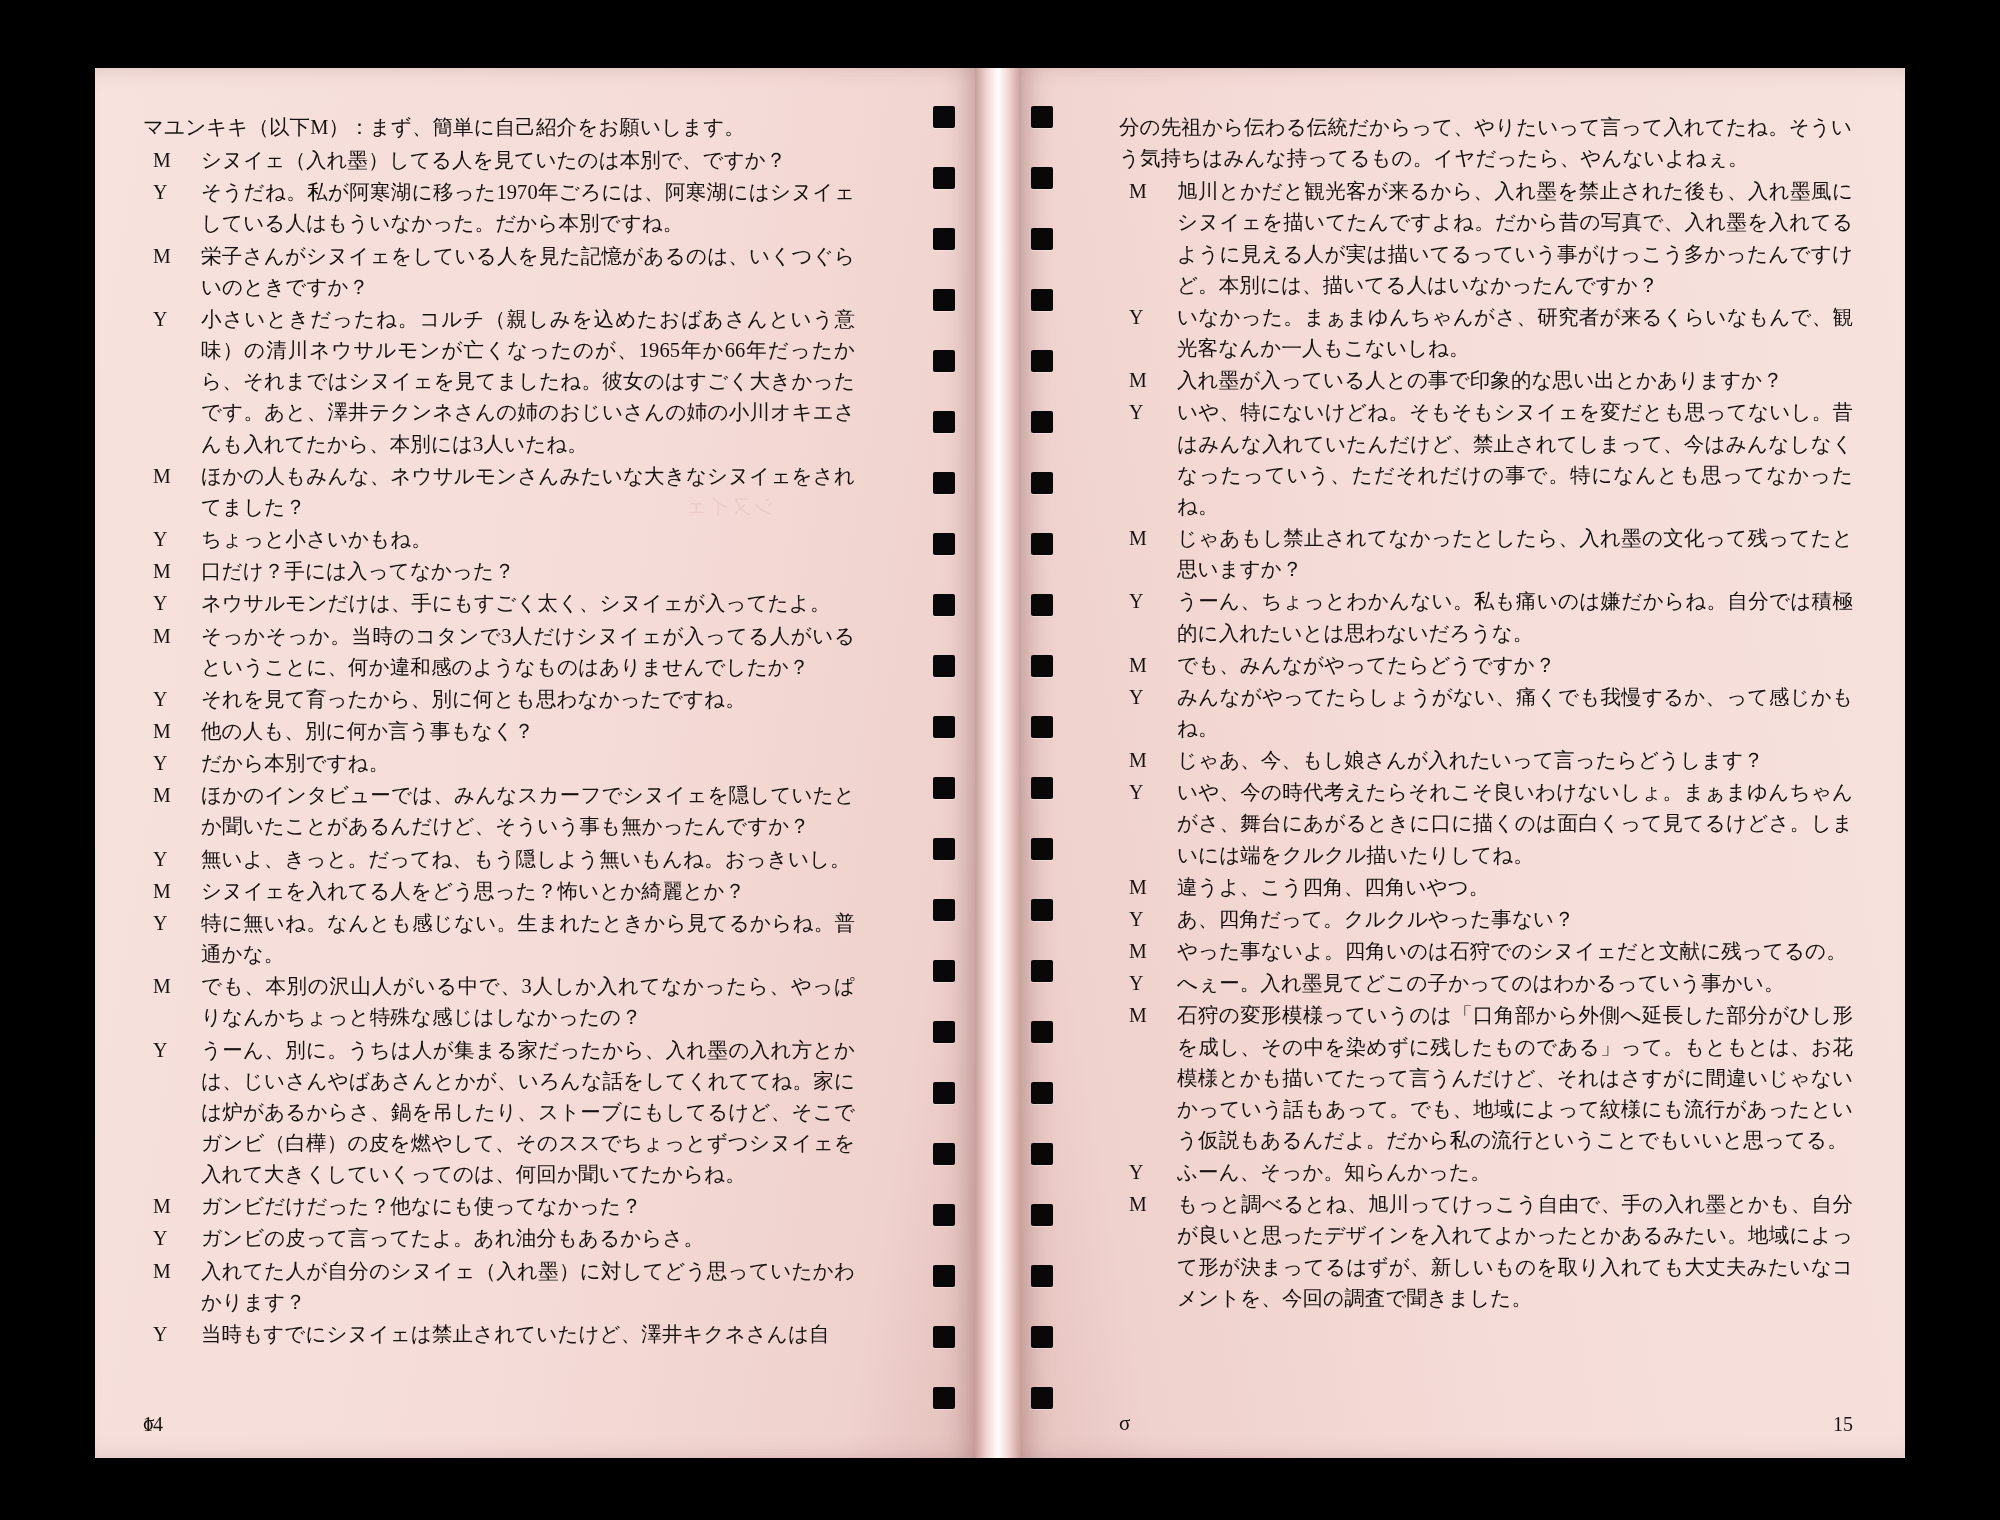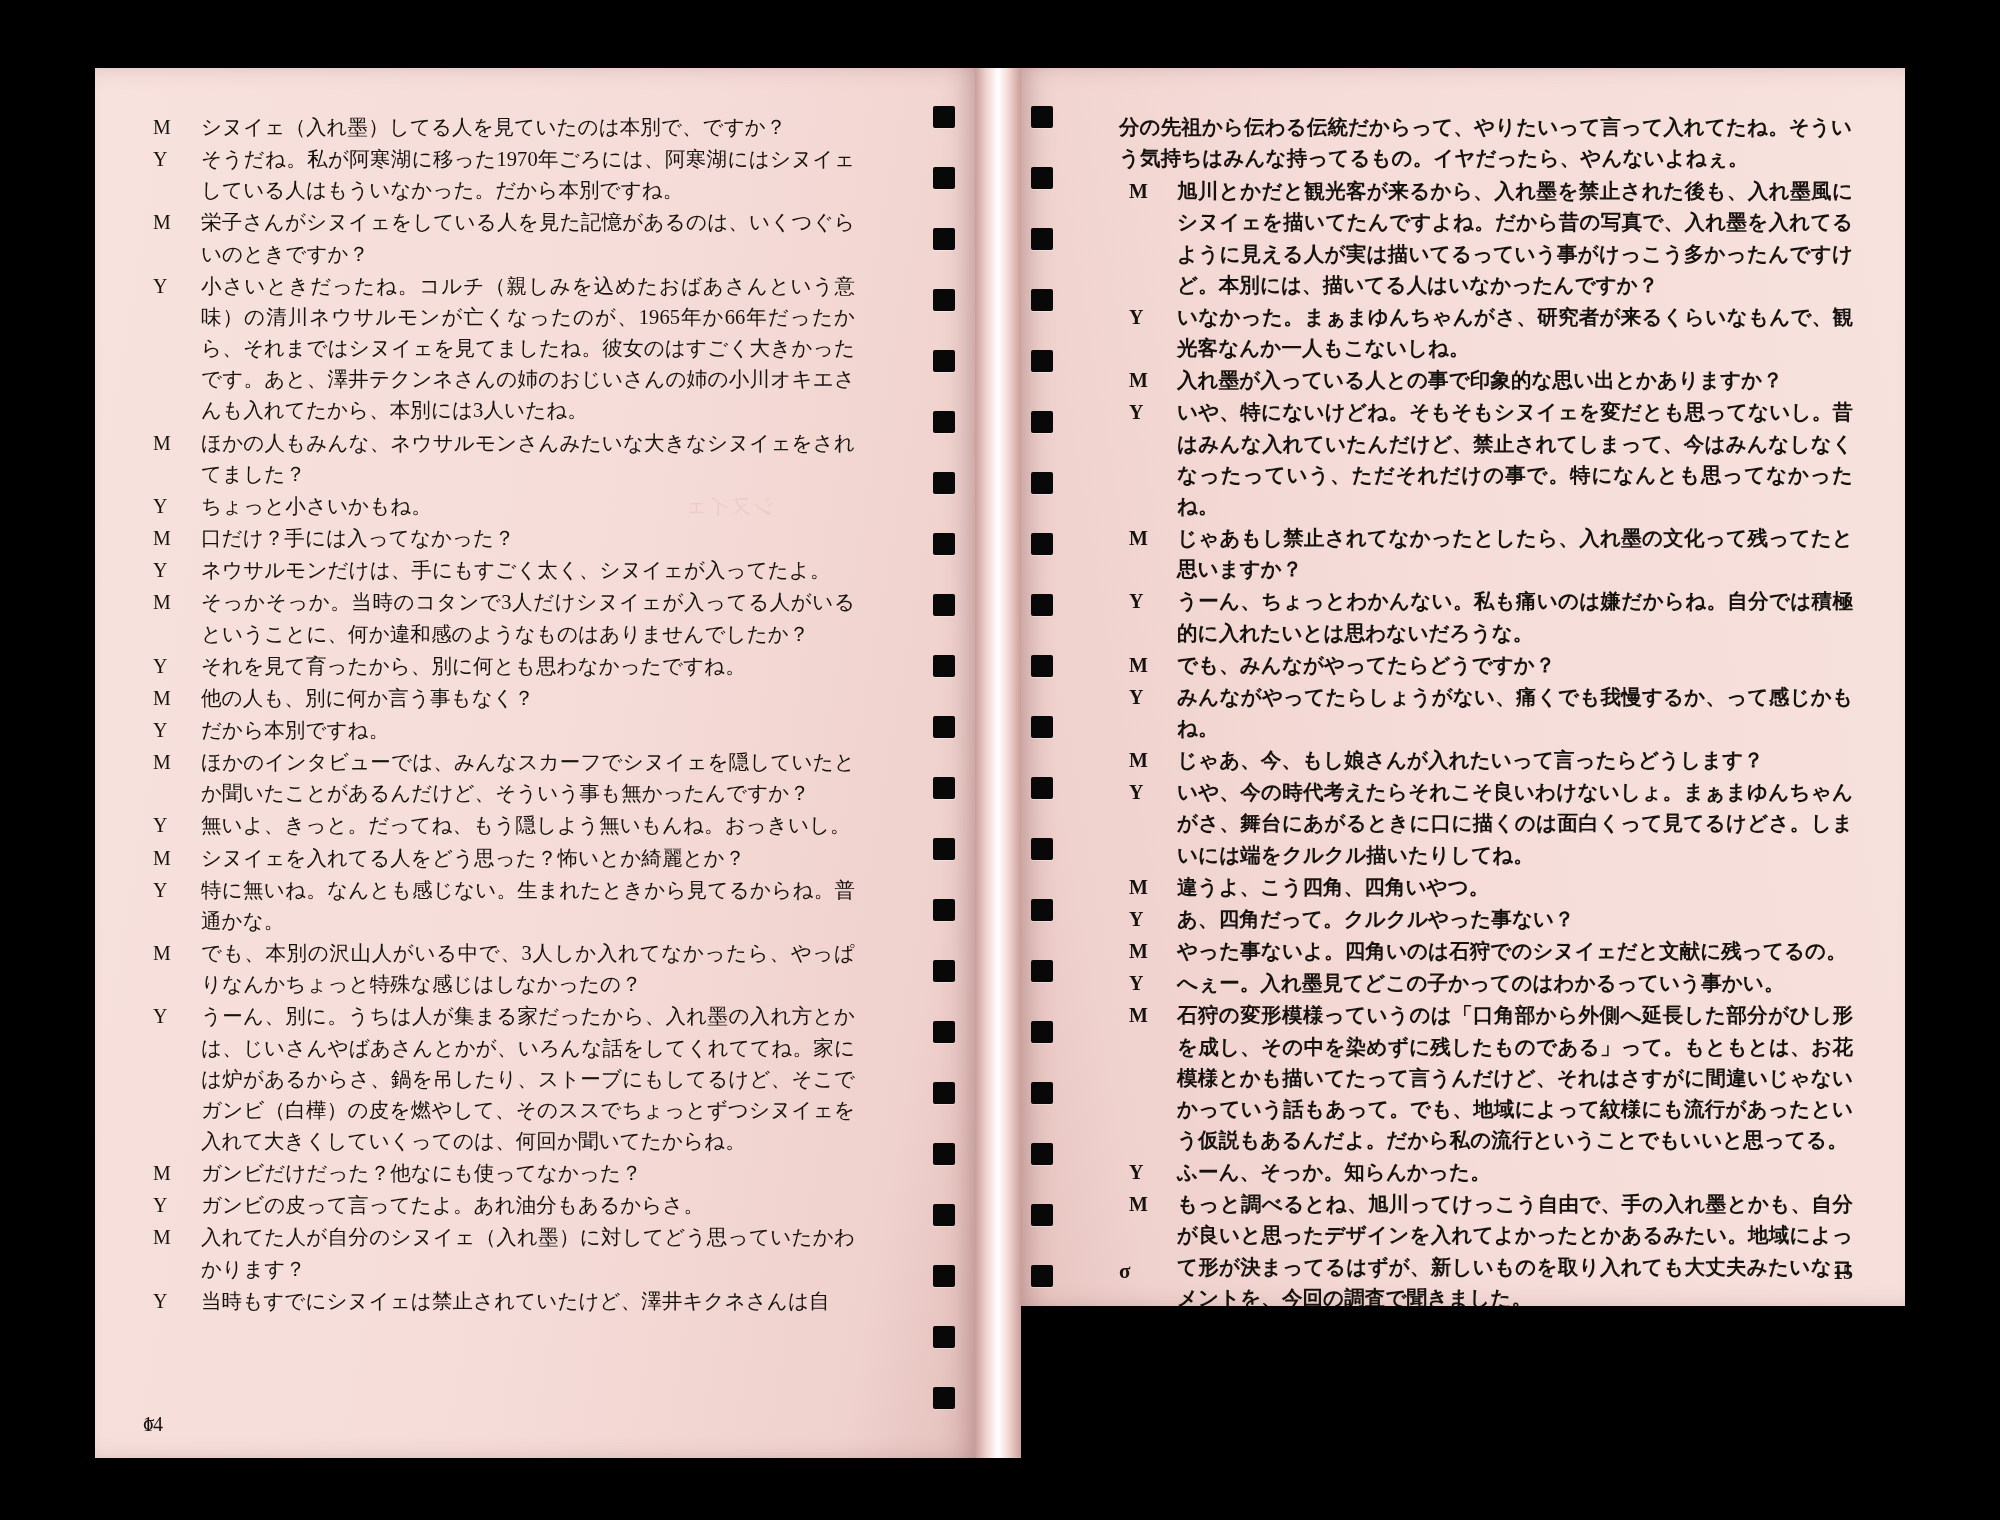--- a/index.html
+++ b/index.html
@@ -8,23 +8,23 @@
 
   
   .book{position:absolute;left:95px;top:68px;width:1810px;height:1390px;display:flex;}
 
   .page{position:relative;background:#f6dfdc;overflow:hidden;}
   .page-left{width:880px;height:1390px;
     background:linear-gradient(100deg,#f7e2de 0%,#f5dcd8 55%,#efd1cd 88%,#e3bfbb 100%);
     box-shadow:inset -14px 0 28px -10px rgba(120,70,70,.45);}
   .gutter{width:46px;height:1390px;
     background:linear-gradient(90deg,#c79e9a 0%,#f0d4d0 25%,#ffffff 50%,#f3d8d4 72%,#c99f9b 100%);}
-  .page-right{width:884px;height:1238px;
+  .page-right{width:884px;height:1390px;
     background:linear-gradient(260deg,#f7e2de 0%,#f5dcd8 55%,#efd1cd 88%,#e6c3bf 100%);
-    box-shadow:inset 14px 0 28px -10px rgba(120,70,70,.45);font-weight:bold;}
+    box-shadow:inset 14px 0 28px -10px rgba(120,70,70,.45);}
 
   
   .holes{position:absolute;top:0;height:1390px;width:30px;}
   .holes.left{left:838px;}
   .holes.right{left:10px;}
   .hole{position:absolute;width:22px;height:22px;background:#080808;border-radius:2px;
         box-shadow:0 1px 0 rgba(255,255,255,.35);}
 
   .content{position:absolute;top:44px;bottom:70px;}
   .page-left .content{left:48px;right:120px;}
@@ -53,20 +53,21 @@
 </style>
 </head>
 <body>
 
 <div class="scene">
   <div class="book">
 
     <div class="page page-left">
       <div class="ghost">シヌイェ</div>
       <div class="content">
+        <div class="intro">マユンキキ（以下M）：まず、簡単に自己紹介をお願いします。</div>
 
         <div class="qa">
             <div class="spk">M</div>
             <div class="txt">シヌイェ（入れ墨）してる人を見ていたのは本別で、ですか？</div>
           </div>
         <div class="qa">
             <div class="spk">Y</div>
             <div class="txt">そうだね。私が阿寒湖に移った1970年ごろには、阿寒湖にはシヌイェしている人はもういなかった。だから本別ですね。</div>
           </div>
         <div class="qa">

